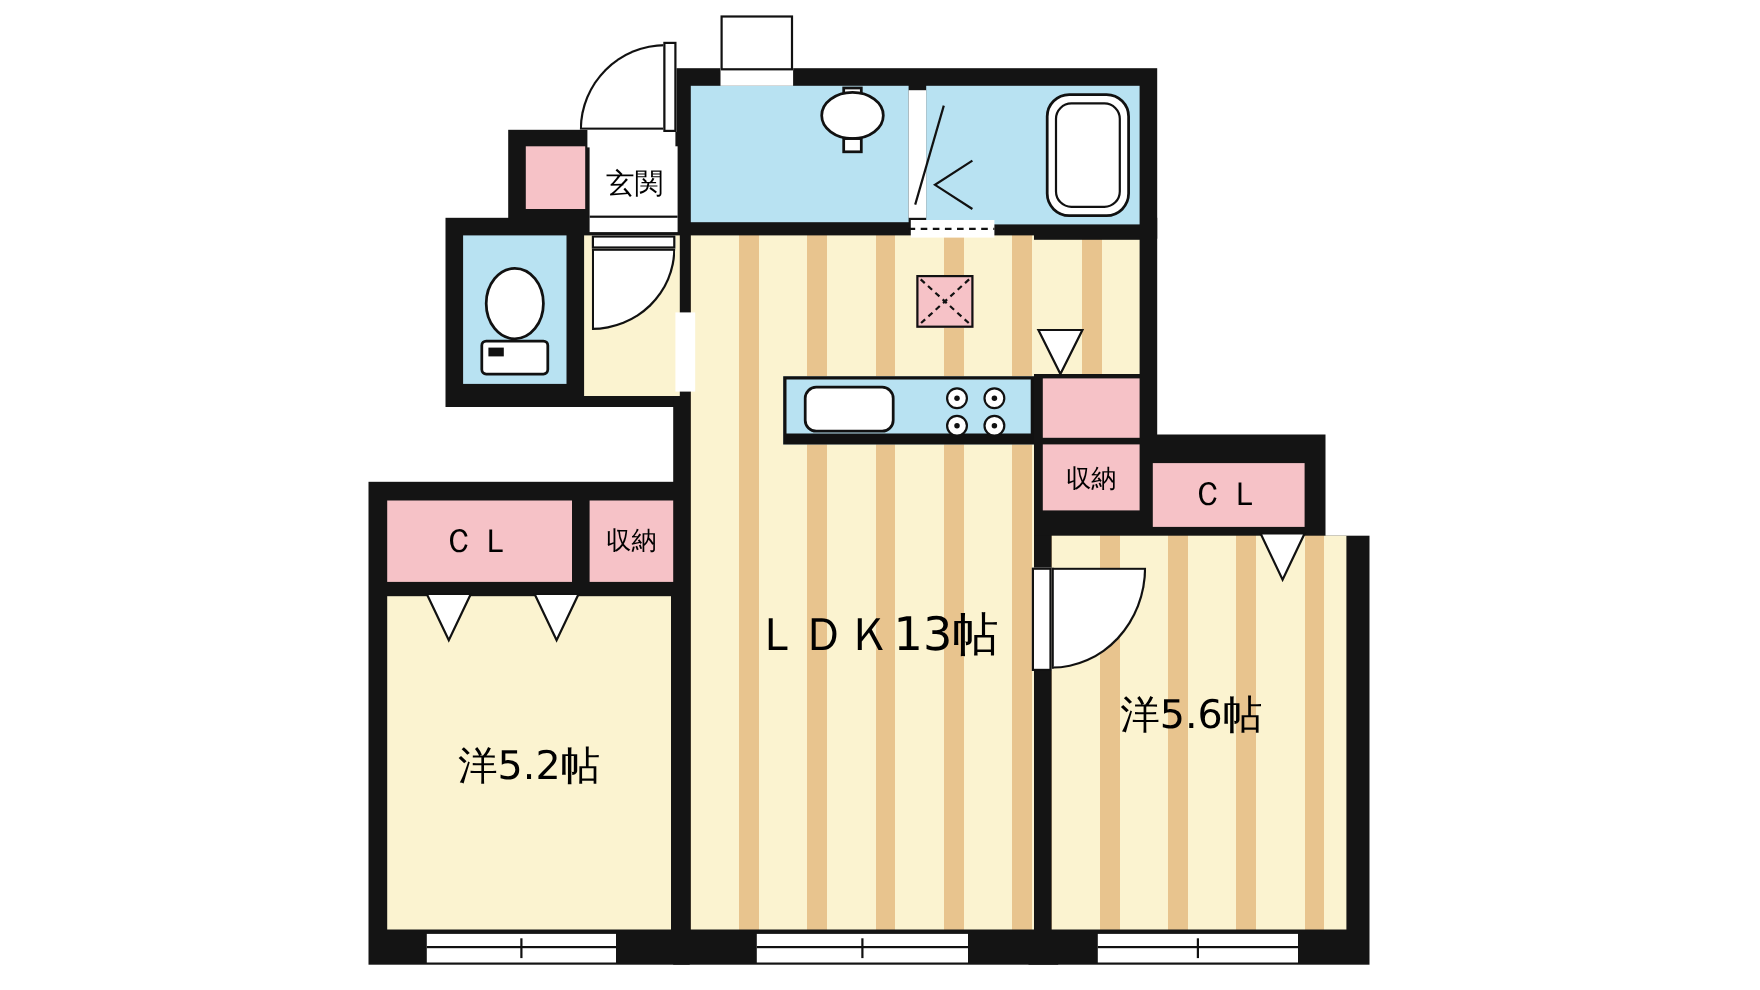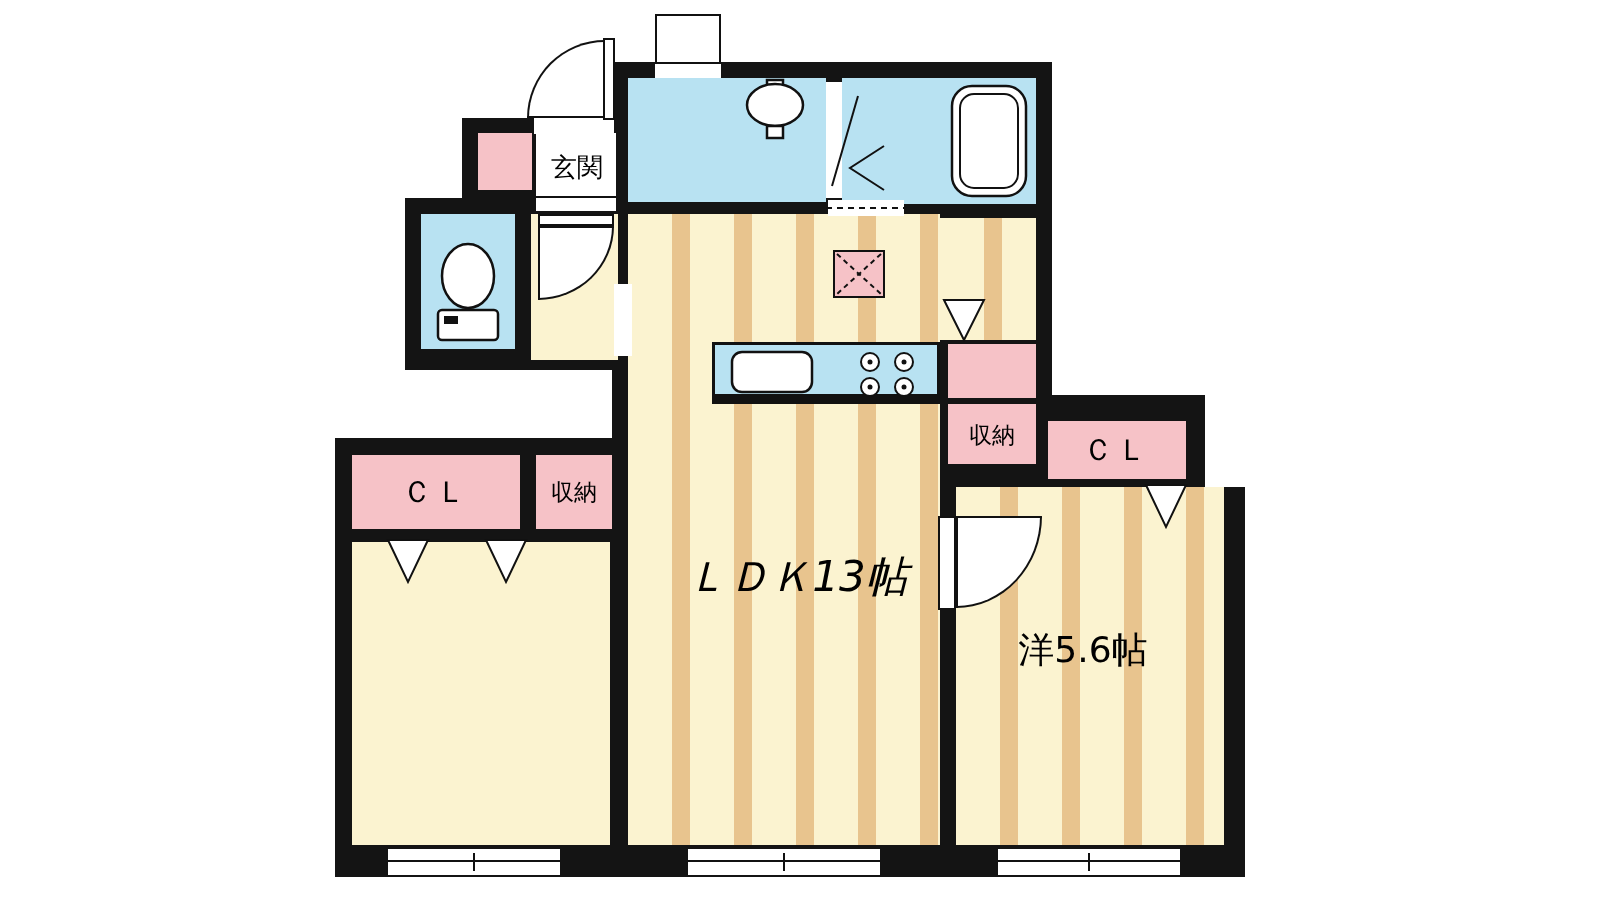--- a/index.html
+++ b/index.html
@@ -142,20 +142,21 @@
       <circle cx="870" cy="387" r="9"></circle>
       <circle cx="904" cy="387" r="9"></circle>
       <circle cx="870" cy="362" r="2.5" fill="#111" stroke="none"></circle>
       <circle cx="904" cy="362" r="2.5" fill="#111" stroke="none"></circle>
       <circle cx="870" cy="387" r="2.5" fill="#111" stroke="none"></circle>
       <circle cx="904" cy="387" r="2.5" fill="#111" stroke="none"></circle>
     </g>
   </svg>
 
   <div class="label" style="left:577px;top:167px;font-size:26px;">玄関</div>
-  <div class="label" style="left:797px;top:577px;font-size:42px;font-style:italic;">ＬＤＫ13帖</div>
+  <div class="label" style="left:797px;top:577px;font-size:42px;">ＬＤＫ13帖</div>
+  <div class="label" style="left:481px;top:697px;font-size:36px;">洋5.2帖</div>
   <div class="label" style="left:1083px;top:650px;font-size:36px;">洋5.6帖</div>
   <div class="label" style="left:436px;top:492px;font-size:30px;letter-spacing:4px;">ＣＬ</div>
   <div class="label" style="left:1117px;top:450px;font-size:30px;letter-spacing:4px;">ＣＬ</div>
   <div class="label" style="left:574px;top:492px;font-size:23px;">収納</div>
   <div class="label" style="left:992px;top:435px;font-size:23px;">収納</div>
 
 </div>
 
 </body></html>

